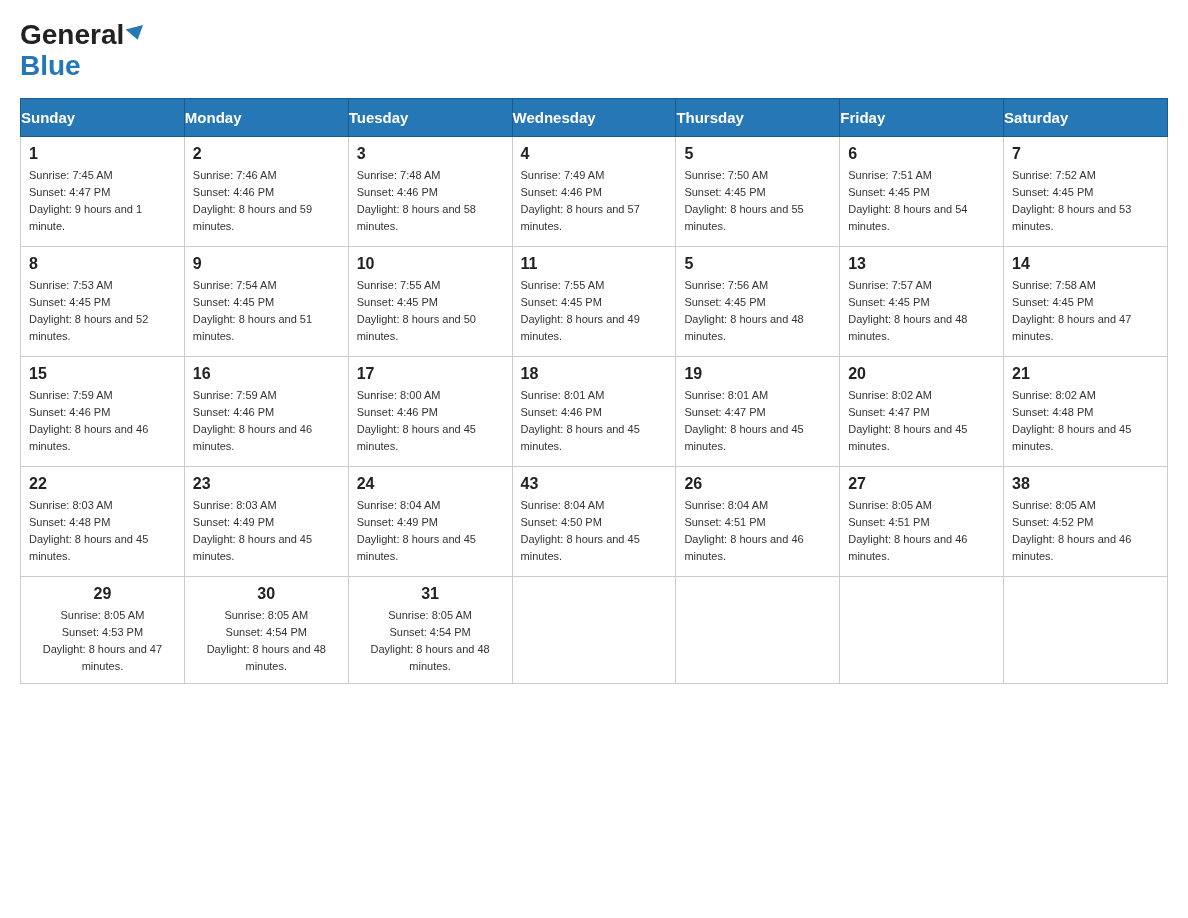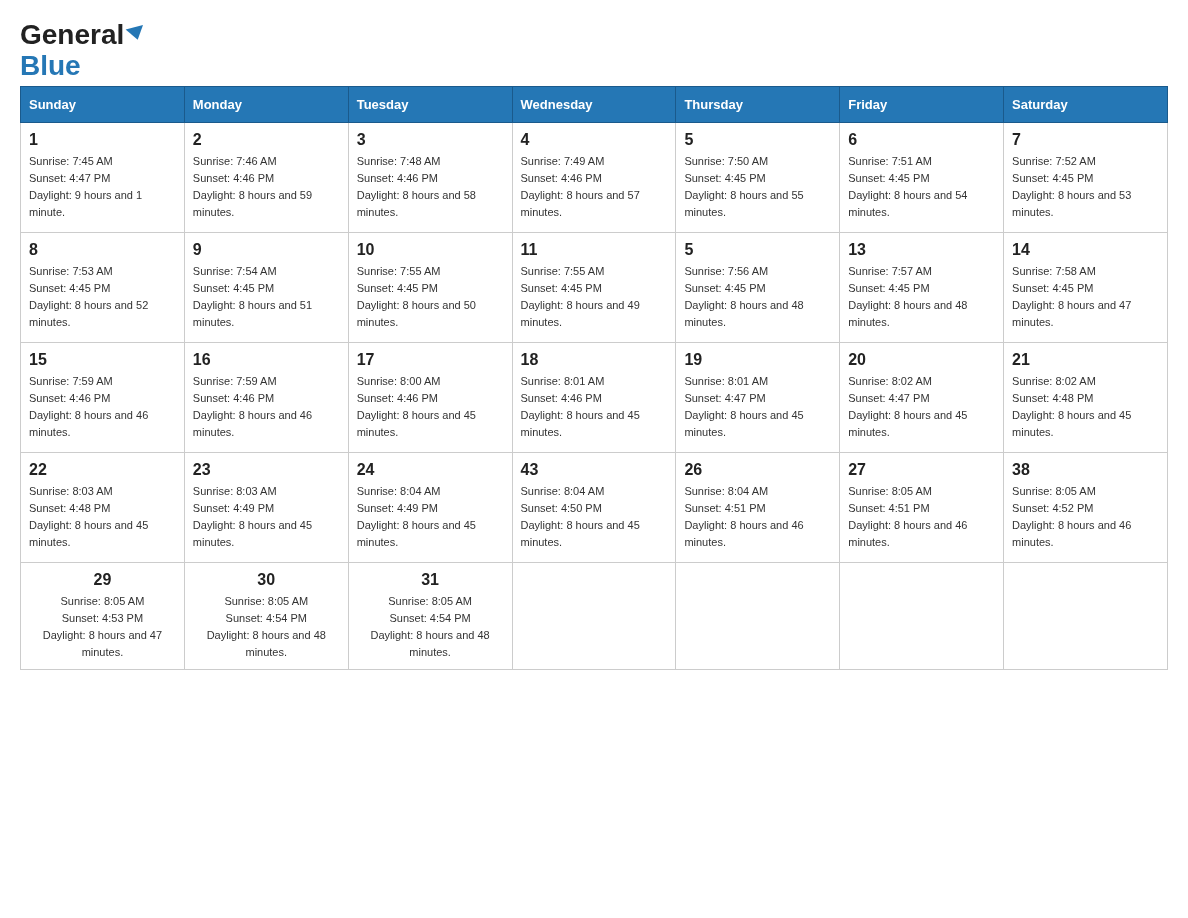--- a/index.html
+++ b/index.html
@@ -7,21 +7,21 @@
       font-family: Arial, sans-serif;
       background: #fff;
       width: 1188px;
       min-height: 918px;
       padding: 20px;
     }
     .header {
       display: flex;
       justify-content: space-between;
       align-items: flex-start;
-      margin-bottom: 4px;
+      margin-bottom: 16px;
     }
     .title-section {
       text-align: right;
     }
     .month-title {
       font-size: 52px;
       font-weight: bold;
       color: #222;
     }
     .location-title {
@@ -30,23 +30,23 @@
       margin-top: 4px;
     }
     table {
       width: 100%;
       border-collapse: collapse;
       table-layout: fixed;
     }
     thead tr th {
       background-color: #2577b5;
       color: #fff;
-      font-size: 13px;
+      font-size: 15px;
       font-weight: bold;
-      padding: 10px 8px;
+      padding: 10px 0;
       text-align: left;
       border: 1px solid #1a5a8c;
     }
     tbody tr td {
       border: 1px solid #ccc;
       vertical-align: top;
       padding: 8px;
       font-size: 13px;
       color: #333;
       height: 110px;

